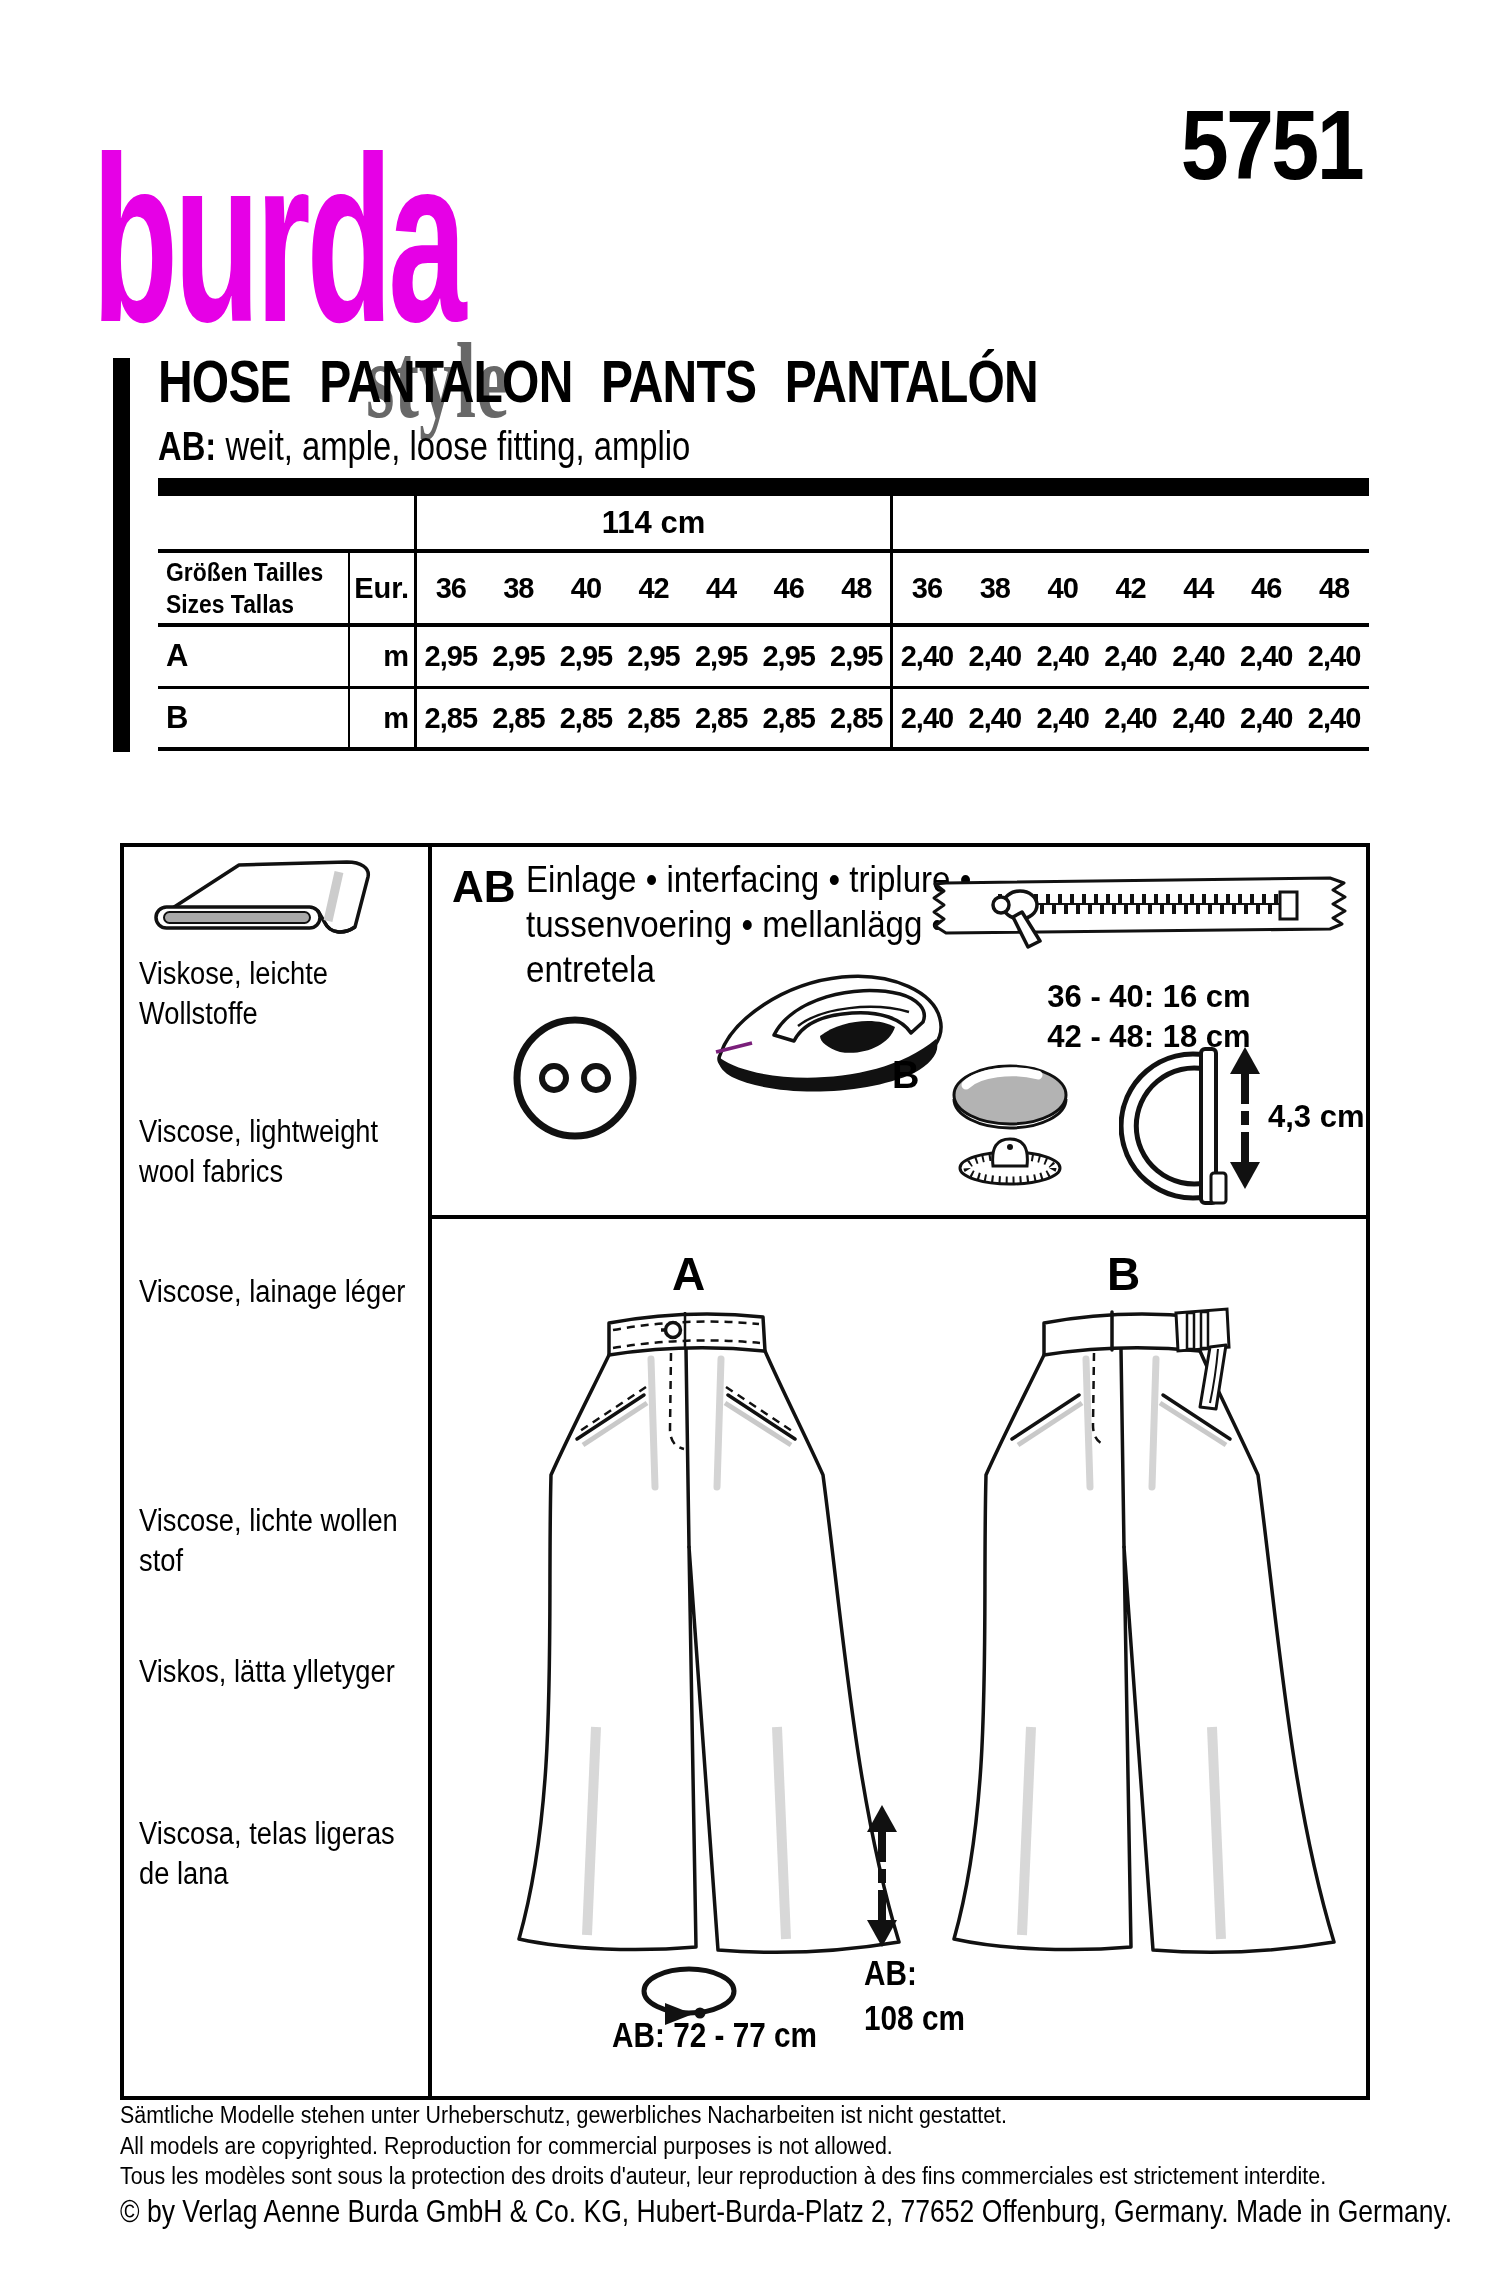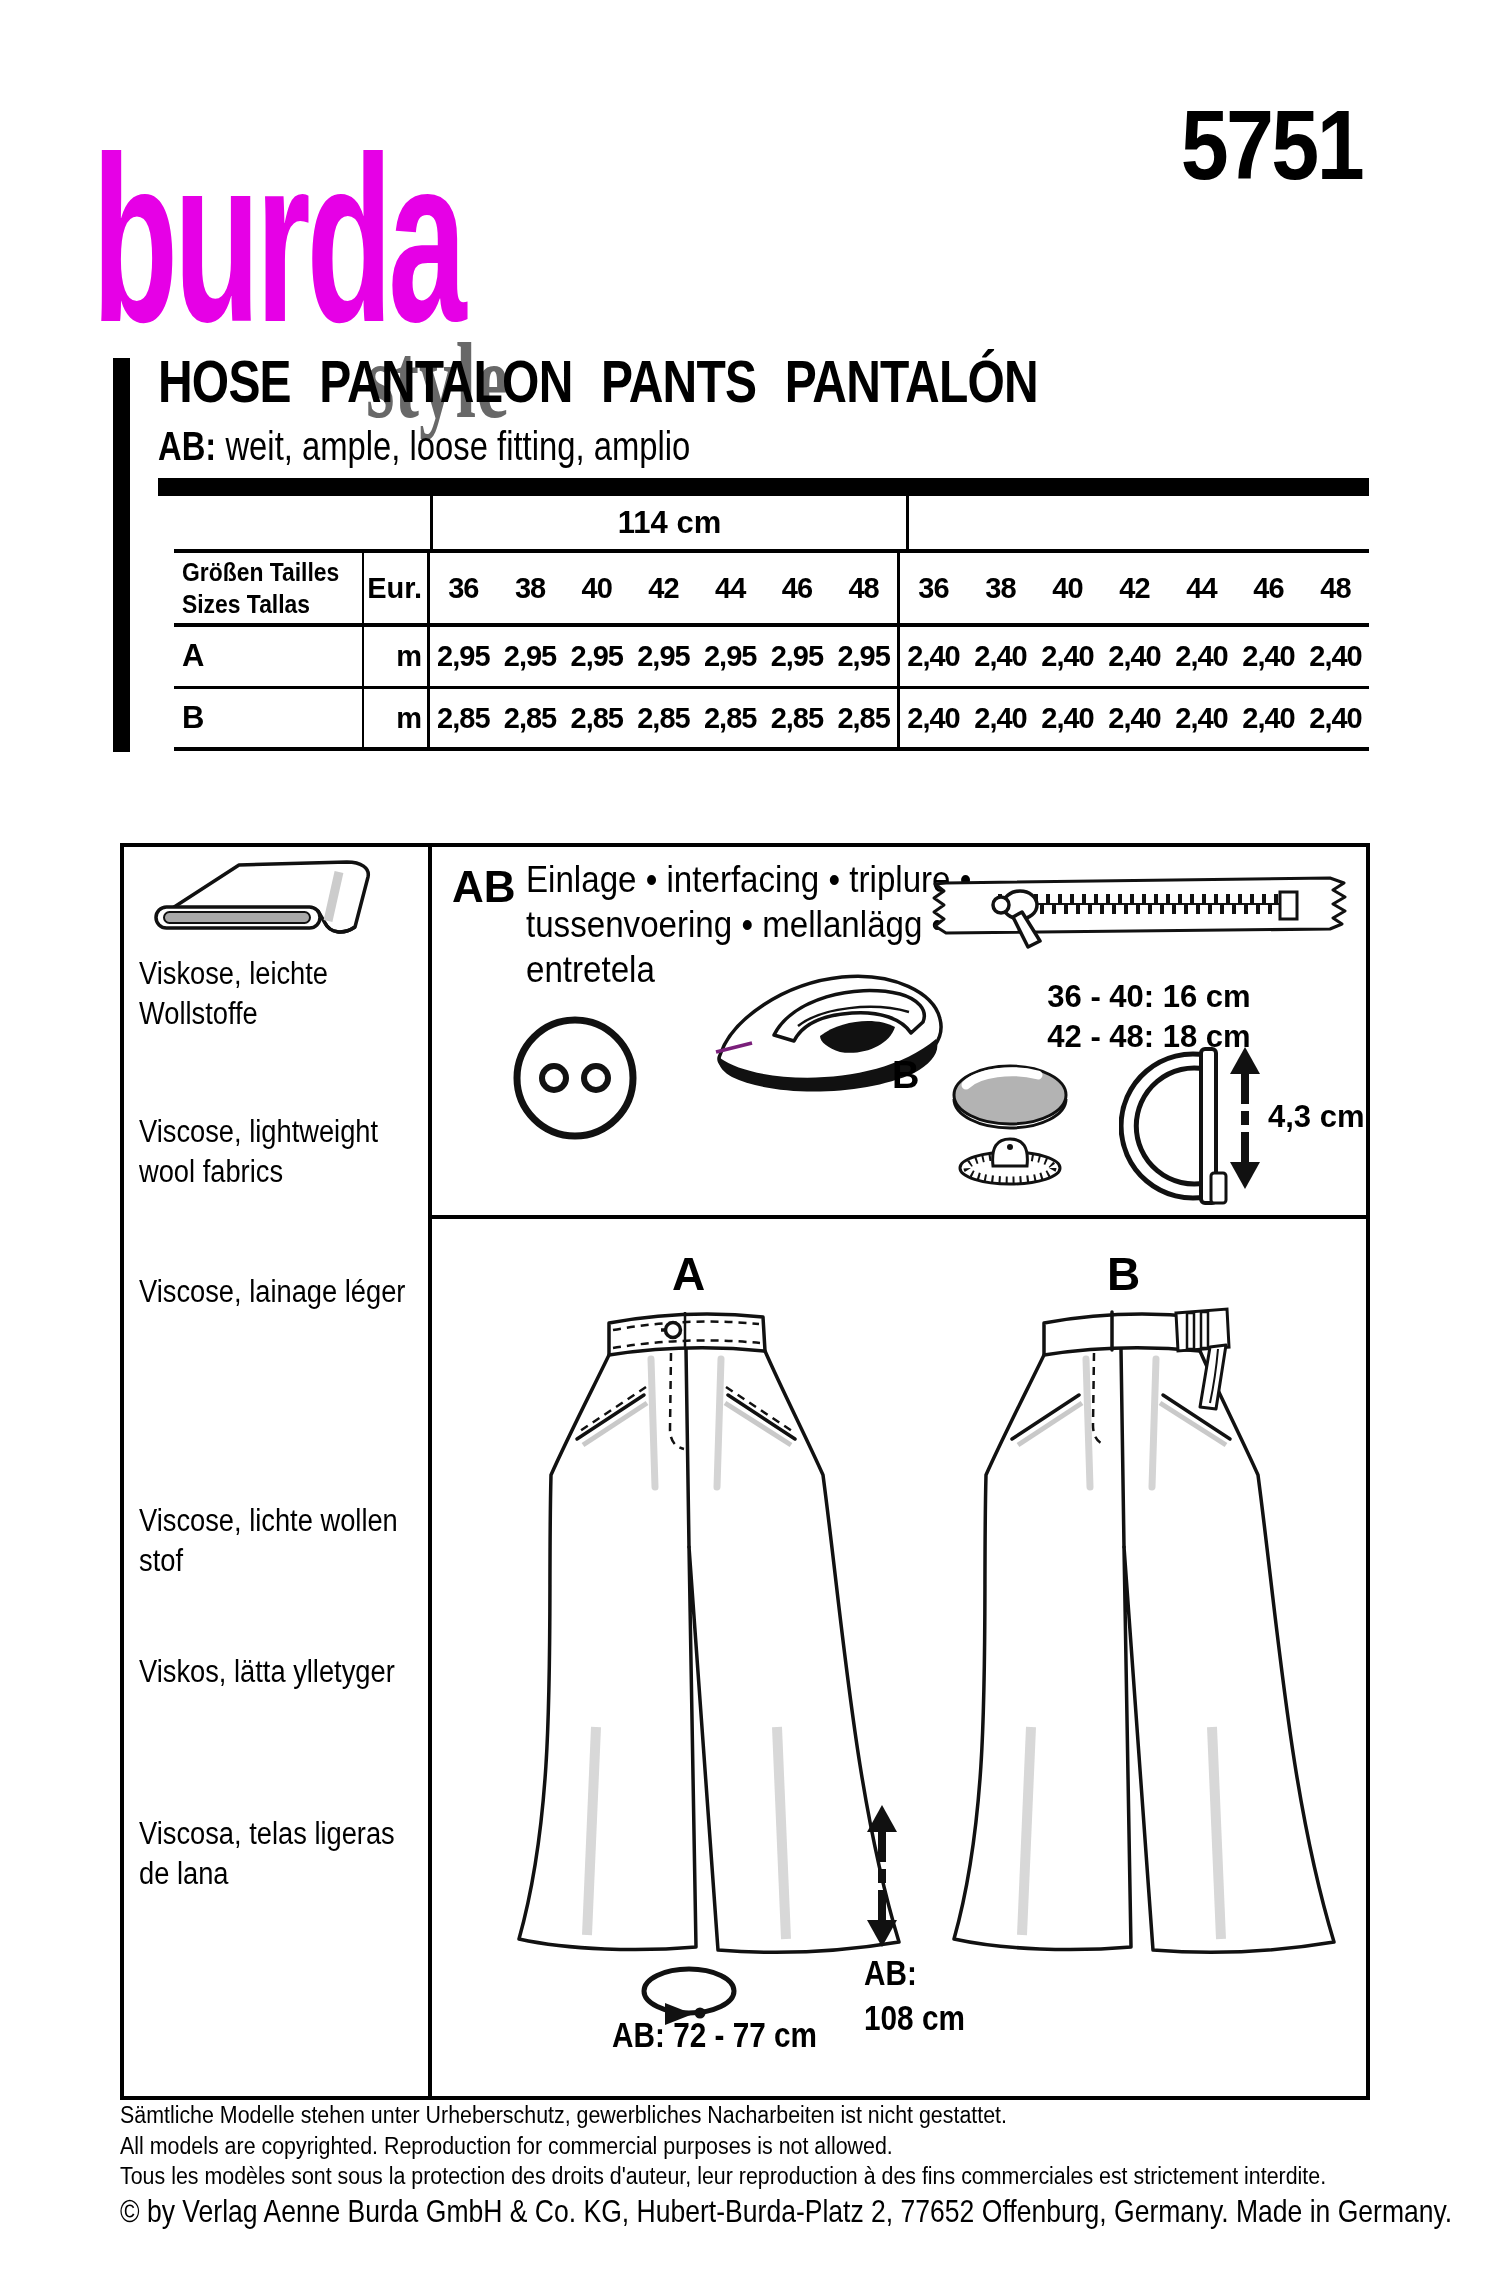--- a/index.html
+++ b/index.html
@@ -20,21 +20,21 @@
   .main-title{position:absolute;left:158px;top:352px;font-size:60px;font-weight:bold;line-height:1;
               letter-spacing:-1px;word-spacing:20px;white-space:nowrap;
               transform:scaleX(.8);transform-origin:left top;}
   .sub-title{position:absolute;left:158px;top:424px;font-size:41px;line-height:1.1;white-space:nowrap;
              transform:scaleX(.8);transform-origin:left top;}
   .sub-title b{font-weight:bold;}
 
   
   .ftable{position:absolute;left:158px;top:478px;width:1211px;box-sizing:border-box;}
   .t-bar{height:18px;background:#000;}
-  .t-row{display:flex;border-bottom:4px solid #000;box-sizing:border-box;align-items:stretch;margin-left:16px;}
+  .t-row{display:flex;border-bottom:4px solid #000;box-sizing:border-box;align-items:stretch;}
   .t-row.thin{border-bottom-width:3px;}
   .cell{box-sizing:border-box;display:flex;align-items:center;}
   .c-spacer{width:259px;border-right:3px solid #000;}
   .c-label{width:192px;border-right:2px solid #000;padding-left:8px;
            font-size:26px;font-weight:bold;line-height:1.25;}
   .c-label .condense{transform:scaleX(.88);transform-origin:left center;white-space:nowrap;}
   .c-eur{width:67px;border-right:3px solid #000;justify-content:flex-end;padding-right:5px;
          font-size:29px;font-weight:bold;}
   .c-block{width:476px;border-right:3px solid #000;display:flex;}
   .c-block.last{width:475px;border-right:none;}

